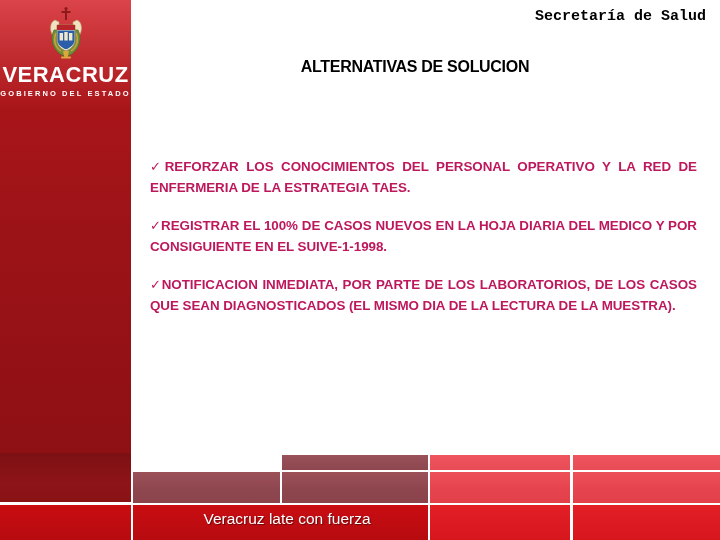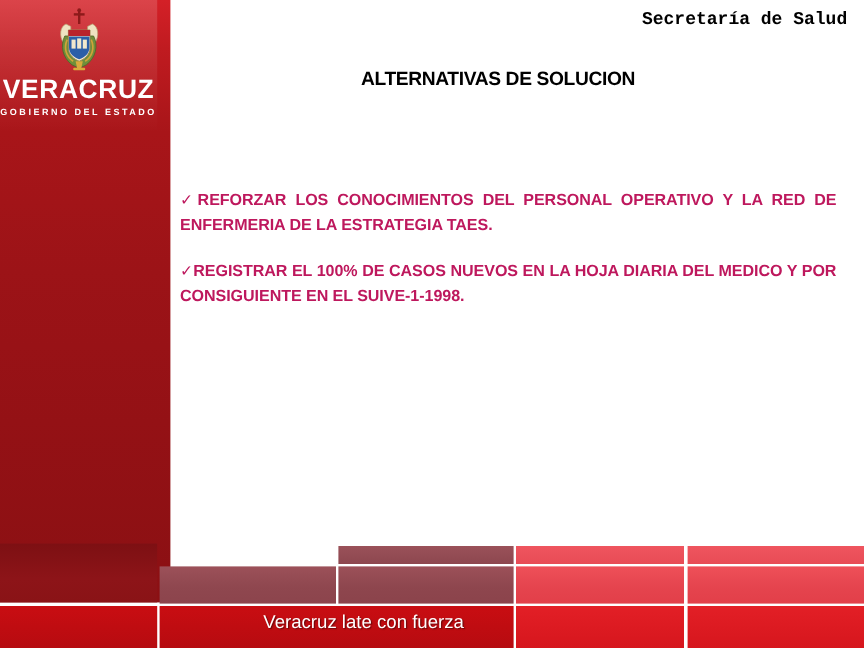--- a/index.html
+++ b/index.html
@@ -23,21 +23,20 @@
     top: 0;
     width: 131px;
     height: 502px;
     background: linear-gradient(180deg,
         #d42027 0%,
         #c01b20 8%,
         #a81519 22%,
         #9c1317 45%,
         #941115 70%,
         #8b1013 100%);
-    padding-left: 11px;
   }
   .sidebar-sheen {
     position: absolute;
     left: 0; top: 0;
     width: 131px; height: 110px;
     background: linear-gradient(180deg, rgba(255,255,255,0.16) 0%, rgba(255,255,255,0.0) 100%);
     pointer-events: none;
   }
   .crest {
     position: absolute;
@@ -168,21 +167,21 @@
     left: 430px; top: 505px; width: 140px; height: 35px;
     background: linear-gradient(180deg, #e31f26 0%, #d6161d 100%);
   }
   .blk-bar-3 {
     left: 573px; top: 505px; width: 147px; height: 35px;
     background: linear-gradient(180deg, #e31f26 0%, #d6161d 100%);
   }
 
   .footer-slogan {
     position: absolute;
-    left: 134px;
+    left: 118px;
     top: 510px;
     width: 338px;
     text-align: center;
     color: #ffffff;
     font-size: 15.5px;
     font-family: "Liberation Sans", sans-serif;
     text-shadow: 1px 1px 1px rgba(0,0,0,0.45);
     white-space: nowrap;
   }
 </style>
@@ -225,20 +224,21 @@
     <div class="brand-name">VERACRUZ</div>
     <div class="brand-sub">GOBIERNO DEL ESTADO</div>
   </div>
 
   <div class="secretaria">Secretaría de Salud</div>
   <div class="slide-title">ALTERNATIVAS DE SOLUCION</div>
 
   <div class="bullets">
     <div class="bullet"><span class="mark">✓</span><span>REFORZAR LOS CONOCIMIENTOS DEL PERSONAL OPERATIVO Y LA RED DE ENFERMERIA DE LA ESTRATEGIA TAES.</span></div>
     <div class="bullet"><span class="mark">✓</span><span>REGISTRAR EL 100% DE CASOS NUEVOS EN LA HOJA DIARIA DEL MEDICO Y POR CONSIGUIENTE EN EL SUIVE-1-1998.</span></div>
+    <div class="bullet"><span class="mark">✓</span><span>NOTIFICACION INMEDIATA, POR PARTE DE LOS LABORATORIOS, DE LOS CASOS QUE SEAN DIAGNOSTICADOS (EL MISMO DIA DE LA LECTURA DE LA MUESTRA).</span></div>
   </div>
 
   <div class="footer">
     <div class="blk blk-dark-left"></div>
     <div class="blk blk-mid-a"></div>
     <div class="blk blk-mid-b-top"></div>
     <div class="blk blk-mid-b"></div>
     <div class="blk blk-pink-c-top"></div>
     <div class="blk blk-pink-c"></div>
     <div class="blk blk-pink-d-top"></div>

